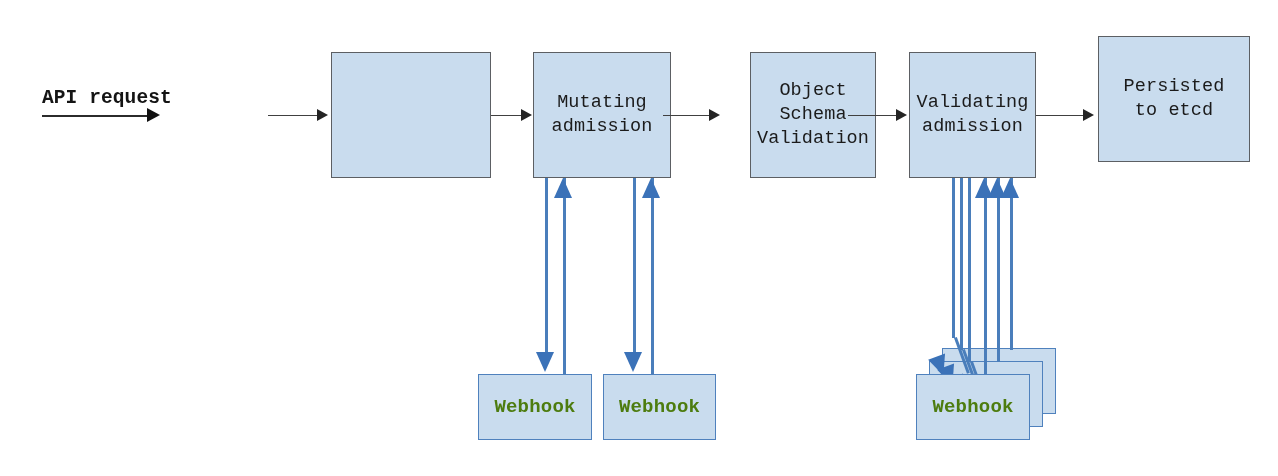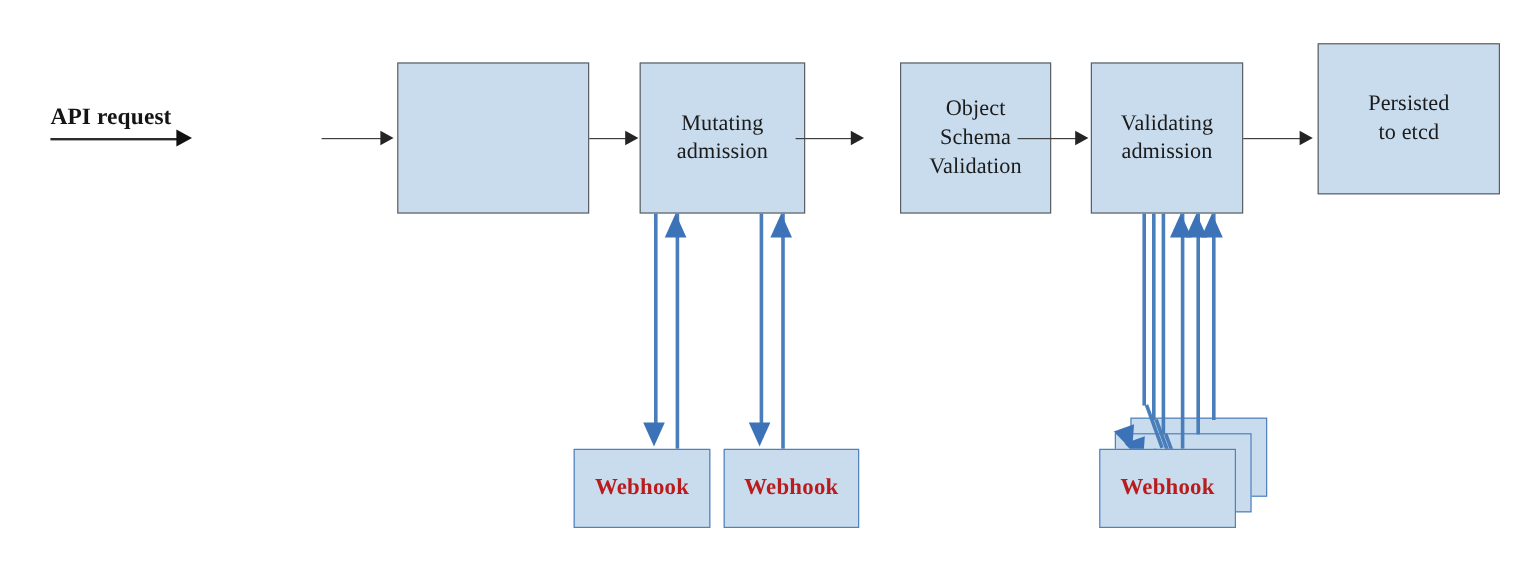--- a/index.html
+++ b/index.html
@@ -5,21 +5,21 @@
   html, body {
     margin: 0;
     padding: 0;
     background: #ffffff;
   }
   #canvas {
     position: relative;
     width: 1278px;
     height: 476px;
     background: #ffffff;
-    font-family: Liberation Serif, serif;
+    font-family: Liberation Mono, monospace;
     overflow: hidden;
   }
 
   
   .stage {
     position: absolute;
     box-sizing: border-box;
     background: #c9dcee;
     border: 1.6px solid #5c5f63;
     display: flex;
@@ -36,21 +36,21 @@
   
   .webhook {
     position: absolute;
     box-sizing: border-box;
     background: #c9dcee;
     border: 1.6px solid #4f81bd;
     display: flex;
     align-items: center;
     justify-content: center;
     text-align: center;
-    color: #b91c1c;
+    color: #4d7c0f;
     font-size: 19px;
     font-weight: bold;
     letter-spacing: .2px;
   }
   .webhook.ghost { }
 
   
   .hline {
     position: absolute;
     height: 0;

